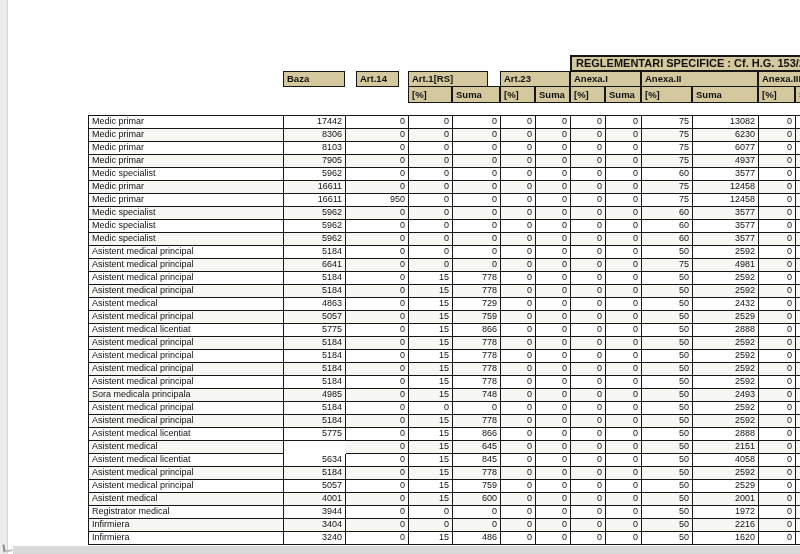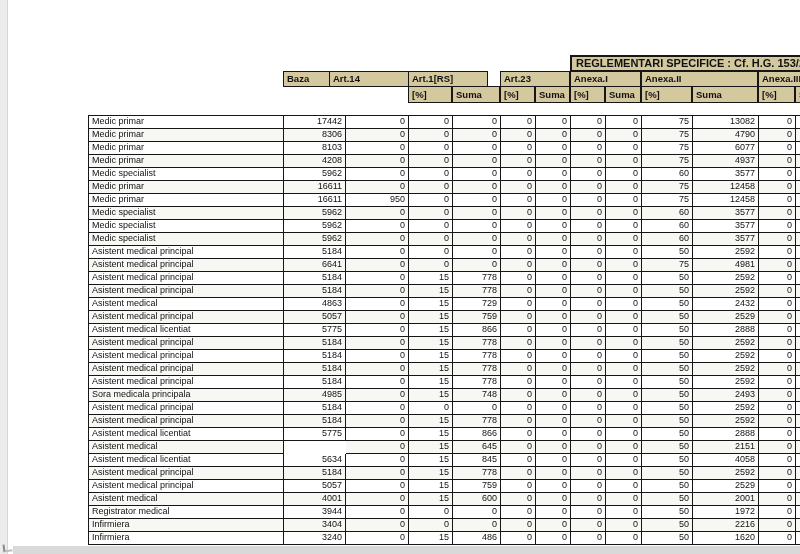--- a/index.html
+++ b/index.html
@@ -29,21 +29,21 @@
 <body>
 
 <div class="screen">
 
   <div class="left-strip"></div>
 
   <div class="hcell title-box" style="left:570px;width:265px;">REGLEMENTARI SPECIFICE : Cf. H.G. 153/2018 - SP</div>
 
   <div id="band2">
       <div class="hcell band2" style="left: 283px; width: 62px;">Baza</div>
-      <div class="hcell band2" style="left: 329px; width: 80px;">Art.14</div>
+      <div class="hcell band2" style="left: 356px; width: 43px;">Art.14</div>
       <div class="hcell band2" style="left: 408px; width: 80px;">Art.1[RS]</div>
       <div class="hcell band2" style="left: 500px; width: 70px;">Art.23</div>
       <div class="hcell band2" style="left: 570px; width: 71px;">Anexa.I</div>
       <div class="hcell band2" style="left: 641px; width: 117px;">Anexa.II</div>
       <div class="hcell band2" style="left: 758px; width: 77px;">Anexa.III</div>
     </div>
 
   <div id="band3">
       <div class="hcell band3" style="left: 408px; width: 44px;">[%]</div>
       <div class="hcell band3" style="left: 452px; width: 48px;">Suma</div>
@@ -77,42 +77,42 @@
         <div class="cell first" style="width: 196px;">Medic primar</div>
         <div class="cell num" style="width: 62px;">8306</div>
         <div class="cell num" style="width: 63px;">0</div>
         <div class="cell num" style="width: 44px;">0</div>
         <div class="cell num" style="width: 48px;">0</div>
         <div class="cell num" style="width: 35px;">0</div>
         <div class="cell num" style="width: 35px;">0</div>
         <div class="cell num" style="width: 35px;">0</div>
         <div class="cell num" style="width: 36px;">0</div>
         <div class="cell num" style="width: 51px;">75</div>
-        <div class="cell num" style="width: 66px;">4790</div>
+        <div class="cell num" style="width: 66px;">6230</div>
         <div class="cell num" style="width: 37px;">0</div>
         <div class="cell num" style="width: 40px;"></div>
       </div>
       <div class="row">
         <div class="cell first" style="width: 196px;">Medic primar</div>
         <div class="cell num" style="width: 62px;">8103</div>
         <div class="cell num" style="width: 63px;">0</div>
         <div class="cell num" style="width: 44px;">0</div>
         <div class="cell num" style="width: 48px;">0</div>
         <div class="cell num" style="width: 35px;">0</div>
         <div class="cell num" style="width: 35px;">0</div>
         <div class="cell num" style="width: 35px;">0</div>
         <div class="cell num" style="width: 36px;">0</div>
         <div class="cell num" style="width: 51px;">75</div>
         <div class="cell num" style="width: 66px;">6077</div>
         <div class="cell num" style="width: 37px;">0</div>
         <div class="cell num" style="width: 40px;"></div>
       </div>
       <div class="row">
         <div class="cell first" style="width: 196px;">Medic primar</div>
-        <div class="cell num" style="width: 62px;">4208</div>
+        <div class="cell num" style="width: 62px;">7905</div>
         <div class="cell num" style="width: 63px;">0</div>
         <div class="cell num" style="width: 44px;">0</div>
         <div class="cell num" style="width: 48px;">0</div>
         <div class="cell num" style="width: 35px;">0</div>
         <div class="cell num" style="width: 35px;">0</div>
         <div class="cell num" style="width: 35px;">0</div>
         <div class="cell num" style="width: 36px;">0</div>
         <div class="cell num" style="width: 51px;">75</div>
         <div class="cell num" style="width: 66px;">4937</div>
         <div class="cell num" style="width: 37px;">0</div>

